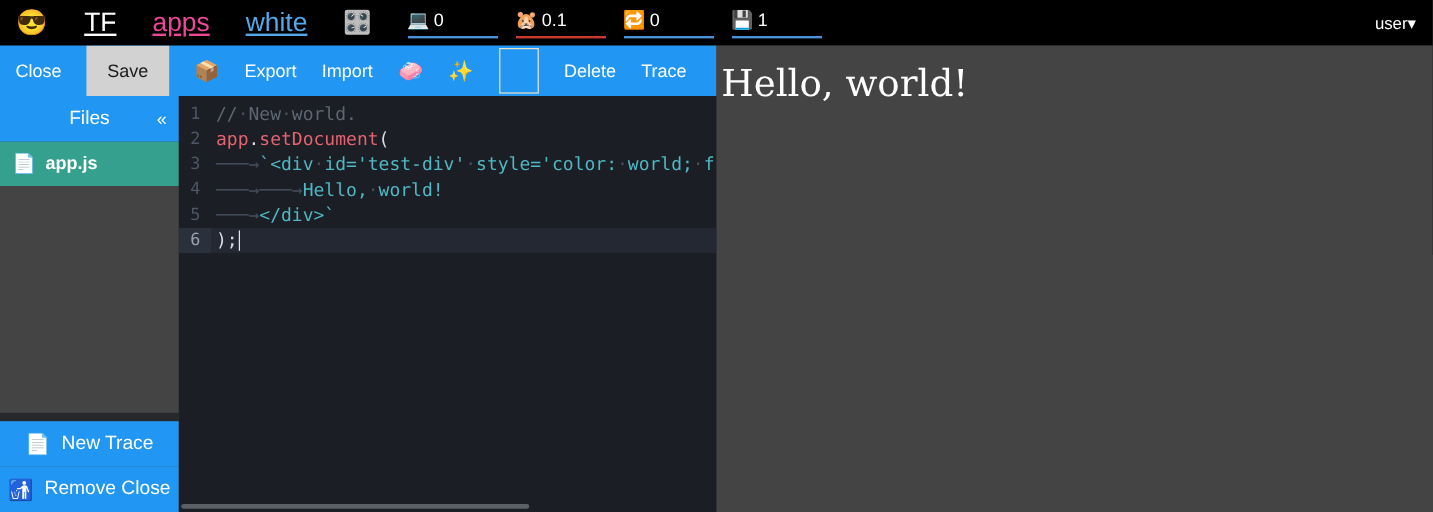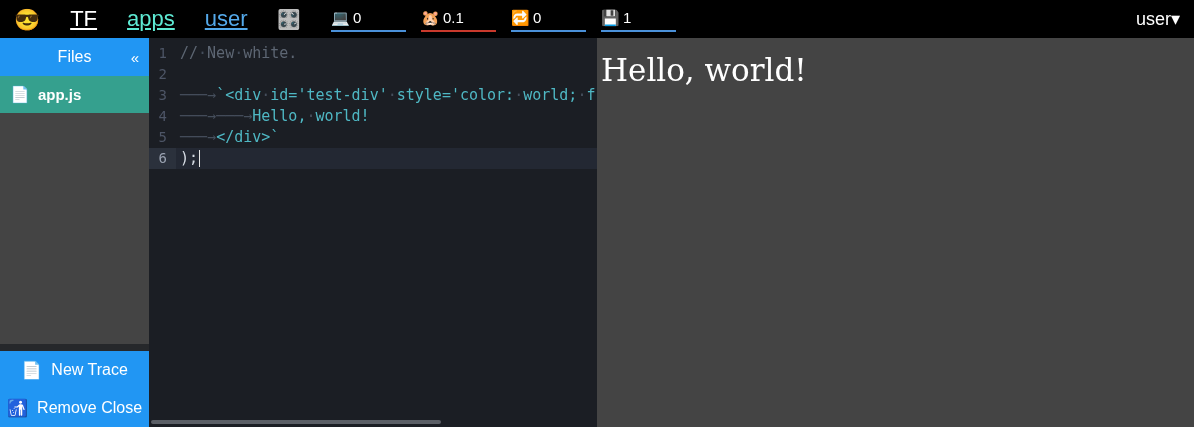--- a/index.html
+++ b/index.html
@@ -19,21 +19,21 @@
   .fieldgroup { display:flex; gap:15px; align-items:center; }
   .field {
     display:flex; align-items:center; gap:3px; width:75px;
     border-bottom:2px solid var(--underline_blue,#4a90d8); padding-bottom:1px; height:26px;
   }
   .field .ficon { font-size:15px; line-height:1; }
   .field input {
     background:transparent; border:none; outline:none; color:#fff;
     font-family:"Liberation Sans",sans-serif; font-size:15px; width:48px;
   }
-  .user { margin-left:auto; font-size:18px; cursor:pointer; }
+  .user { margin-left:auto; font-size:14px; cursor:pointer; }
   
   .main { display:flex; height:389px; }
   .app { width:597px; display:flex; flex-direction:column; }
   
   .toolbar {
     height:42px; background:var(--accent,#2196f3); display:flex; align-items:stretch;
     padding-left:13px; gap:21px; overflow:hidden;
   }
   .tbtn {
     background:transparent; border:none; color:#fff; font-size:15px;
@@ -107,22 +107,22 @@
   }
 </style>
 </head>
 <body>
 
 <div class="screen">
 
   <div class="topbar">
     <span class="logo">😎</span>
     <a class="navlink" style="color: rgb(255, 255, 255);">TF</a>
-    <a class="navlink" style="color: #5eead4;">apps</a>
-    <a class="navlink" style="color: rgb(84, 169, 234);">user</a>
+    <a class="navlink" style="color: #ec4899;">apps</a>
+    <a class="navlink" style="color: rgb(84, 169, 234);">white</a>
     <span class="knobs">🎛️</span>
 
     <div class="fieldgroup">
       <div class="field" style="border-bottom-color: rgb(74, 144, 216);">
         <span class="ficon">💻</span>
         <input value="0" style="">
       </div>
       <div class="field" style="border-bottom-color: rgb(201, 57, 44);">
         <span class="ficon">🐹</span>
         <input value="0.1" style="">
@@ -137,20 +137,32 @@
       </div>
     </div>
 
     <span class="user">user▾</span>
   </div>
 
   <div class="main">
 
     <div class="app">
 
+      <div class="toolbar">
+        <button class="tbtn">Close</button>
+        <button class="tbtn save">Save</button>
+        <button class="tbtn emoji">📦</button>
+        <button class="tbtn">Export</button>
+        <button class="tbtn">Import</button>
+        <button class="tbtn emoji">🧼</button>
+        <button class="tbtn emoji">✨</button>
+        <button class="tbtn emptybox"></button>
+        <button class="tbtn">Delete</button>
+        <button class="tbtn">Trace</button>
+      </div>
 
       <div class="workspace">
 
         <div class="sidebar">
           <div class="files-header">
             <span>Files</span>
             <button class="collapse">«</button>
           </div>
           <div class="file-item">
             <span class="ficon">📄</span>
@@ -165,24 +177,25 @@
           <button class="side-btn">
             <span class="bicon">🚮</span>
             <span>Remove Close</span>
           </button>
         </div>
 
         <div class="editor">
           <div>
               <div class="line">
                 <span class="ln">1</span>
-                <span class="code"><span class="seg-com">//</span><span class="seg-ws">·</span><span class="seg-com">New</span><span class="seg-ws">·</span><span class="seg-com">white.</span></span>
+                <span class="code"><span class="seg-com">//</span><span class="seg-ws">·</span><span class="seg-com">New</span><span class="seg-ws">·</span><span class="seg-com">world.</span></span>
               </div>
               <div class="line">
                 <span class="ln">2</span>
+                <span class="code"><span class="seg-red">app</span><span class="seg-punct">.</span><span class="seg-red">setDocument</span><span class="seg-punct">(</span></span>
               </div>
               <div class="line">
                 <span class="ln">3</span>
                 <span class="code"><span class="seg-tab">───→</span><span class="seg-str">`&lt;div</span><span class="seg-ws">·</span><span class="seg-str">id='test-div'</span><span class="seg-ws">·</span><span class="seg-str">style='color:</span><span class="seg-ws">·</span><span class="seg-str">world;</span><span class="seg-ws">·</span><span class="seg-str">f</span></span>
               </div>
               <div class="line">
                 <span class="ln">4</span>
                 <span class="code"><span class="seg-tab">───→</span><span class="seg-tab">───→</span><span class="seg-str">Hello,</span><span class="seg-ws">·</span><span class="seg-str">world!</span></span>
               </div>
               <div class="line">

